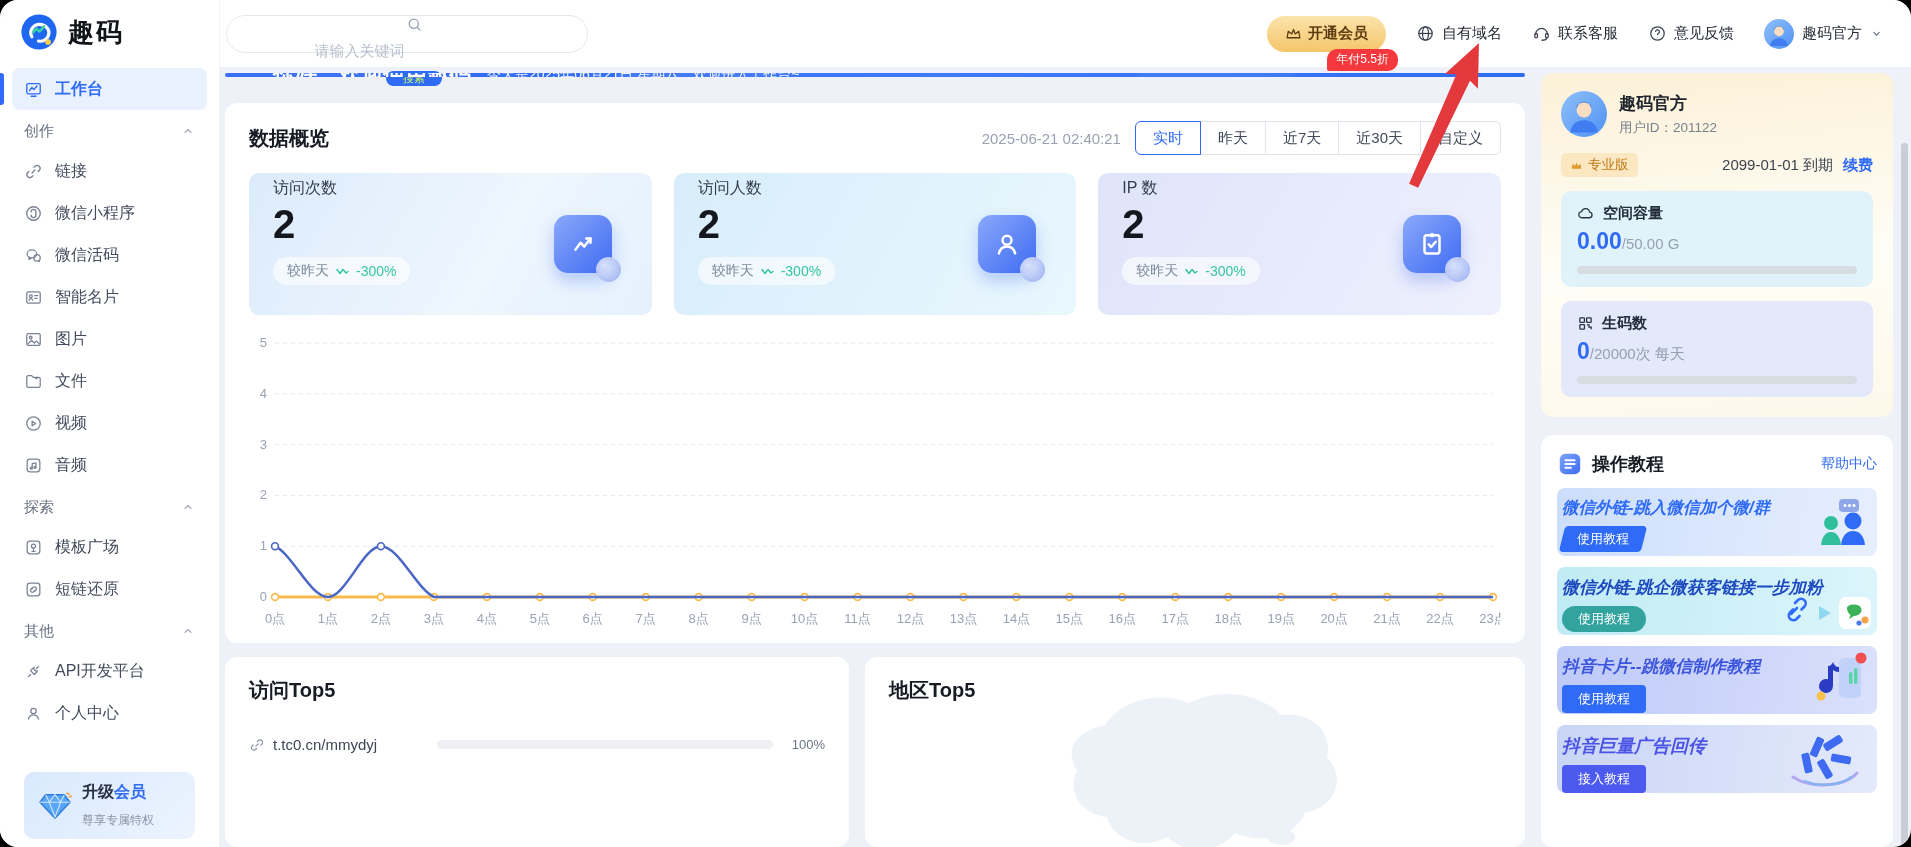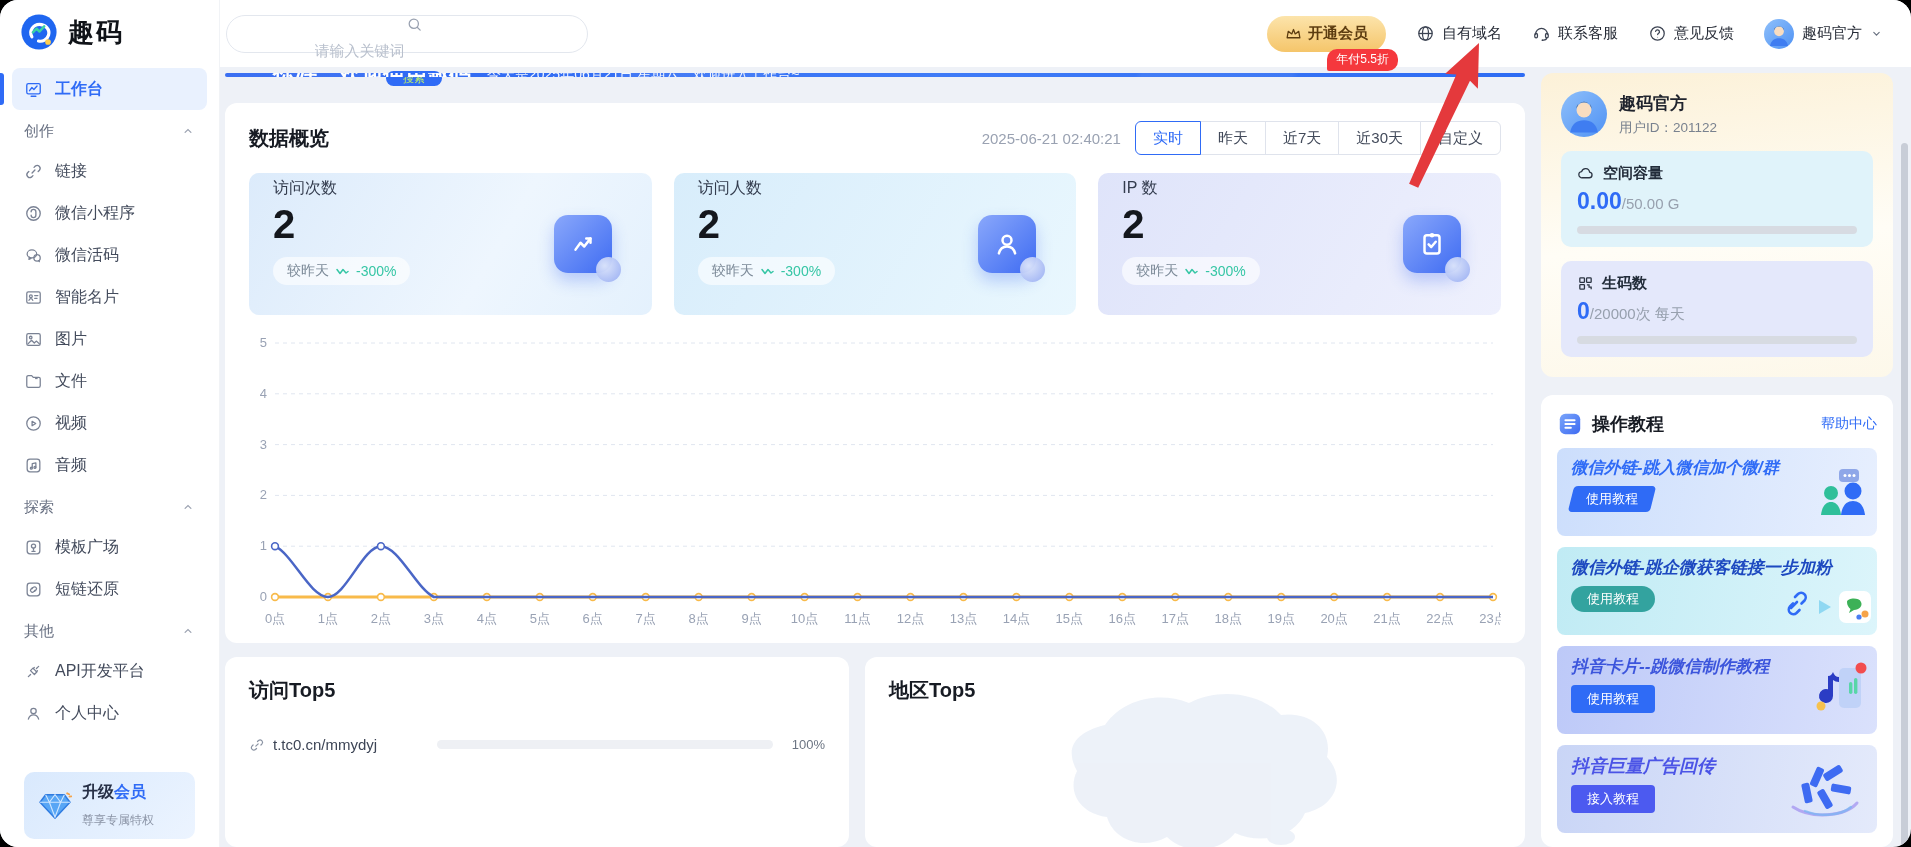--- a/index.html
+++ b/index.html
@@ -117,21 +117,21 @@
   .q-head{display:flex;align-items:center;gap:8px;font-size:15px;font-weight:bold;color:#222c3a;}
   .q-head .icon{color:#2a3342;}
   .q-val{margin-top:5px;font-size:15px;color:#97a0ae;}
   .q-val b{font-size:23px;color:#2f6bf6;font-weight:bold;}
   .q-track{margin-top:11px;height:8px;border-radius:4px;background:#d7dbe2;}
 
   .tutorial{background:#fff;border-radius:12px;padding:16px;flex:1;display:flex;flex-direction:column;gap:11px;overflow:hidden;}
   .tu-head{display:flex;align-items:center;gap:9px;}
   .tu-title{font-size:18px;font-weight:bold;color:#171b23;}
   .help-link{margin-left:auto;font-size:14px;color:#2f6bf6;cursor:pointer;}
-  .tu-banner{height:88px;flex:none;border-radius:8px;padding:9px 14px;position:relative;overflow:hidden;cursor:pointer;}
+  .tu-banner{height:68px;flex:none;border-radius:8px;padding:9px 5px;position:relative;overflow:hidden;cursor:pointer;}
   .tu-banner .t{font-style:italic;font-weight:bold;white-space:nowrap;position:relative;}
   .tu-banner .btn{display:inline-block;margin-top:7px;color:#fff;font-size:13px;position:relative;}
   .tb1{background:linear-gradient(100deg,#ccdefc,#e7effe);}
   .tb1 .t{color:#2f6bf6;font-size:16.5px;}
   .tb1 .btn{background:#2f6bf6;padding:4px 15px;border-radius:4px;transform:skewX(-14deg);}
   .tb1 .btn span{display:inline-block;transform:skewX(14deg);}
   .tb2{background:linear-gradient(100deg,#c0ebf4,#dcf5fb);}
   .tb2 .t{color:#1d49c0;font-size:17px;}
   .tb2 .btn{background:#33a39f;padding:4px 16px;border-radius:999px;}
   .tb3{background:linear-gradient(100deg,#bdc9f8,#dae1fc);}
@@ -615,20 +615,32 @@
                   <circle cx="20" cy="16.5" r="6.5" fill="#f9ddc0"></circle>
                   <path d="M13.5 15c0-7 13-7 13 0l-1.5-3.5c-3-3-7-3-10 0z" fill="#37475e"></path>
                   <path d="M8 36c1.2-7.5 6-10.5 12-10.5S30.8 28.5 32 36z" fill="#3f7df1"></path>
                 </svg>
             </span>
             <span>
               <div class="p-name">趣码官方</div>
               <div class="p-id"><span>用户ID：</span><span>201122</span></div>
             </span>
           </div>
+          <div class="p-row2">
+            <span class="plan-badge">
+              <span class="icon">
+                  <svg width="13" height="11" viewBox="0 0 24 20" fill="#e09b33">
+                    <path d="M3 16l1.6-9 5 3.6L12 4.4l2.4 6.2 5-3.6L21 16z"></path>
+                  </svg>
+                </span>
+              <span>专业版</span>
+            </span>
+            <span class="expire">2099-01-01 到期</span>
+            <span class="renew">续费</span>
+          </div>
           <div class="quota-card storage">
             <div class="q-head">
               <span class="icon">
                   <svg width="18" height="18" viewBox="0 0 24 24" fill="none" stroke="currentColor" stroke-width="1.7" stroke-linejoin="round">
                     <path d="M7 17h9.2a3.8 3.8 0 0 0 .6-7.56A5.4 5.4 0 0 0 6.2 8.8 4.1 4.1 0 0 0 7 17z"></path>
                   </svg>
                 </span>
               <span>空间容量</span>
             </div>
             <div class="q-val"><b>0.00</b><span>/50.00 G</span></div>

